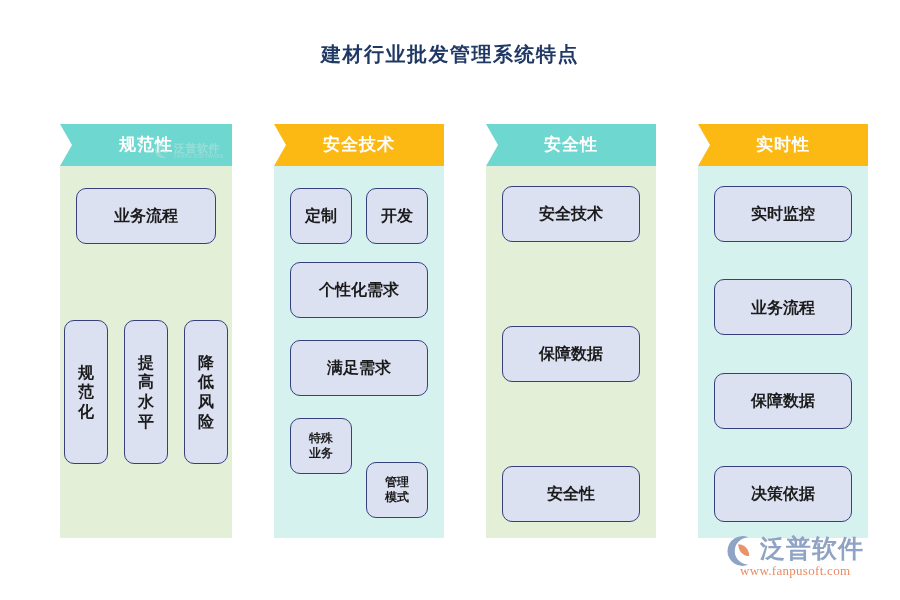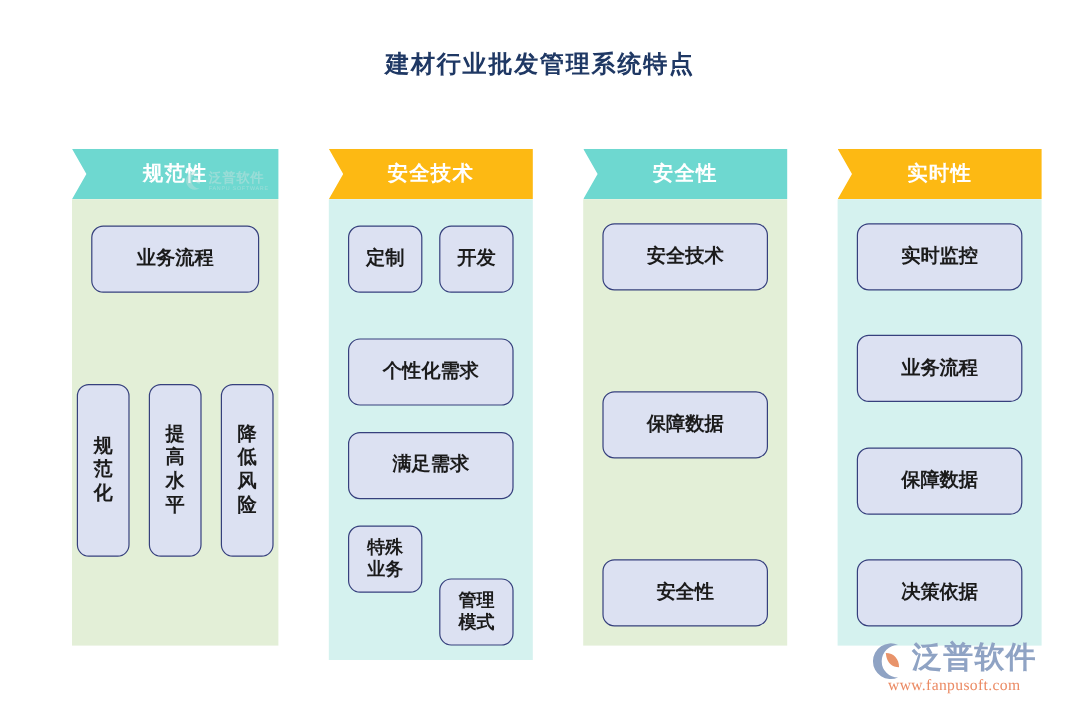--- a/index.html
+++ b/index.html
@@ -116,25 +116,25 @@
   }
   .c1-vert-row .card {
     width: 44px;
     height: 144px;
     font-size: 16px;
     padding: 4px 0;
   }
 
   
   .c2-row1 { margin-top: 6px; }
-  .c2-m1   { margin-top: 38px; }
+  .c2-m1   { margin-top: 18px; }
   .c2-m2   { margin-top: 22px; }
   .c2-m3   { margin-top: 22px; }
   .c2-row1 .card, .c2-row4 .card { height: 62px; }
-  .c2-row4 .card { font-size: 15px; }
+  .c2-row4 .card { font-size: 12px; }
 
   
   .evenly {
     flex: 1;
     display: flex;
     flex-direction: column;
     justify-content: space-between;
     padding-top: 4px;
     padding-bottom: 4px;
   }

